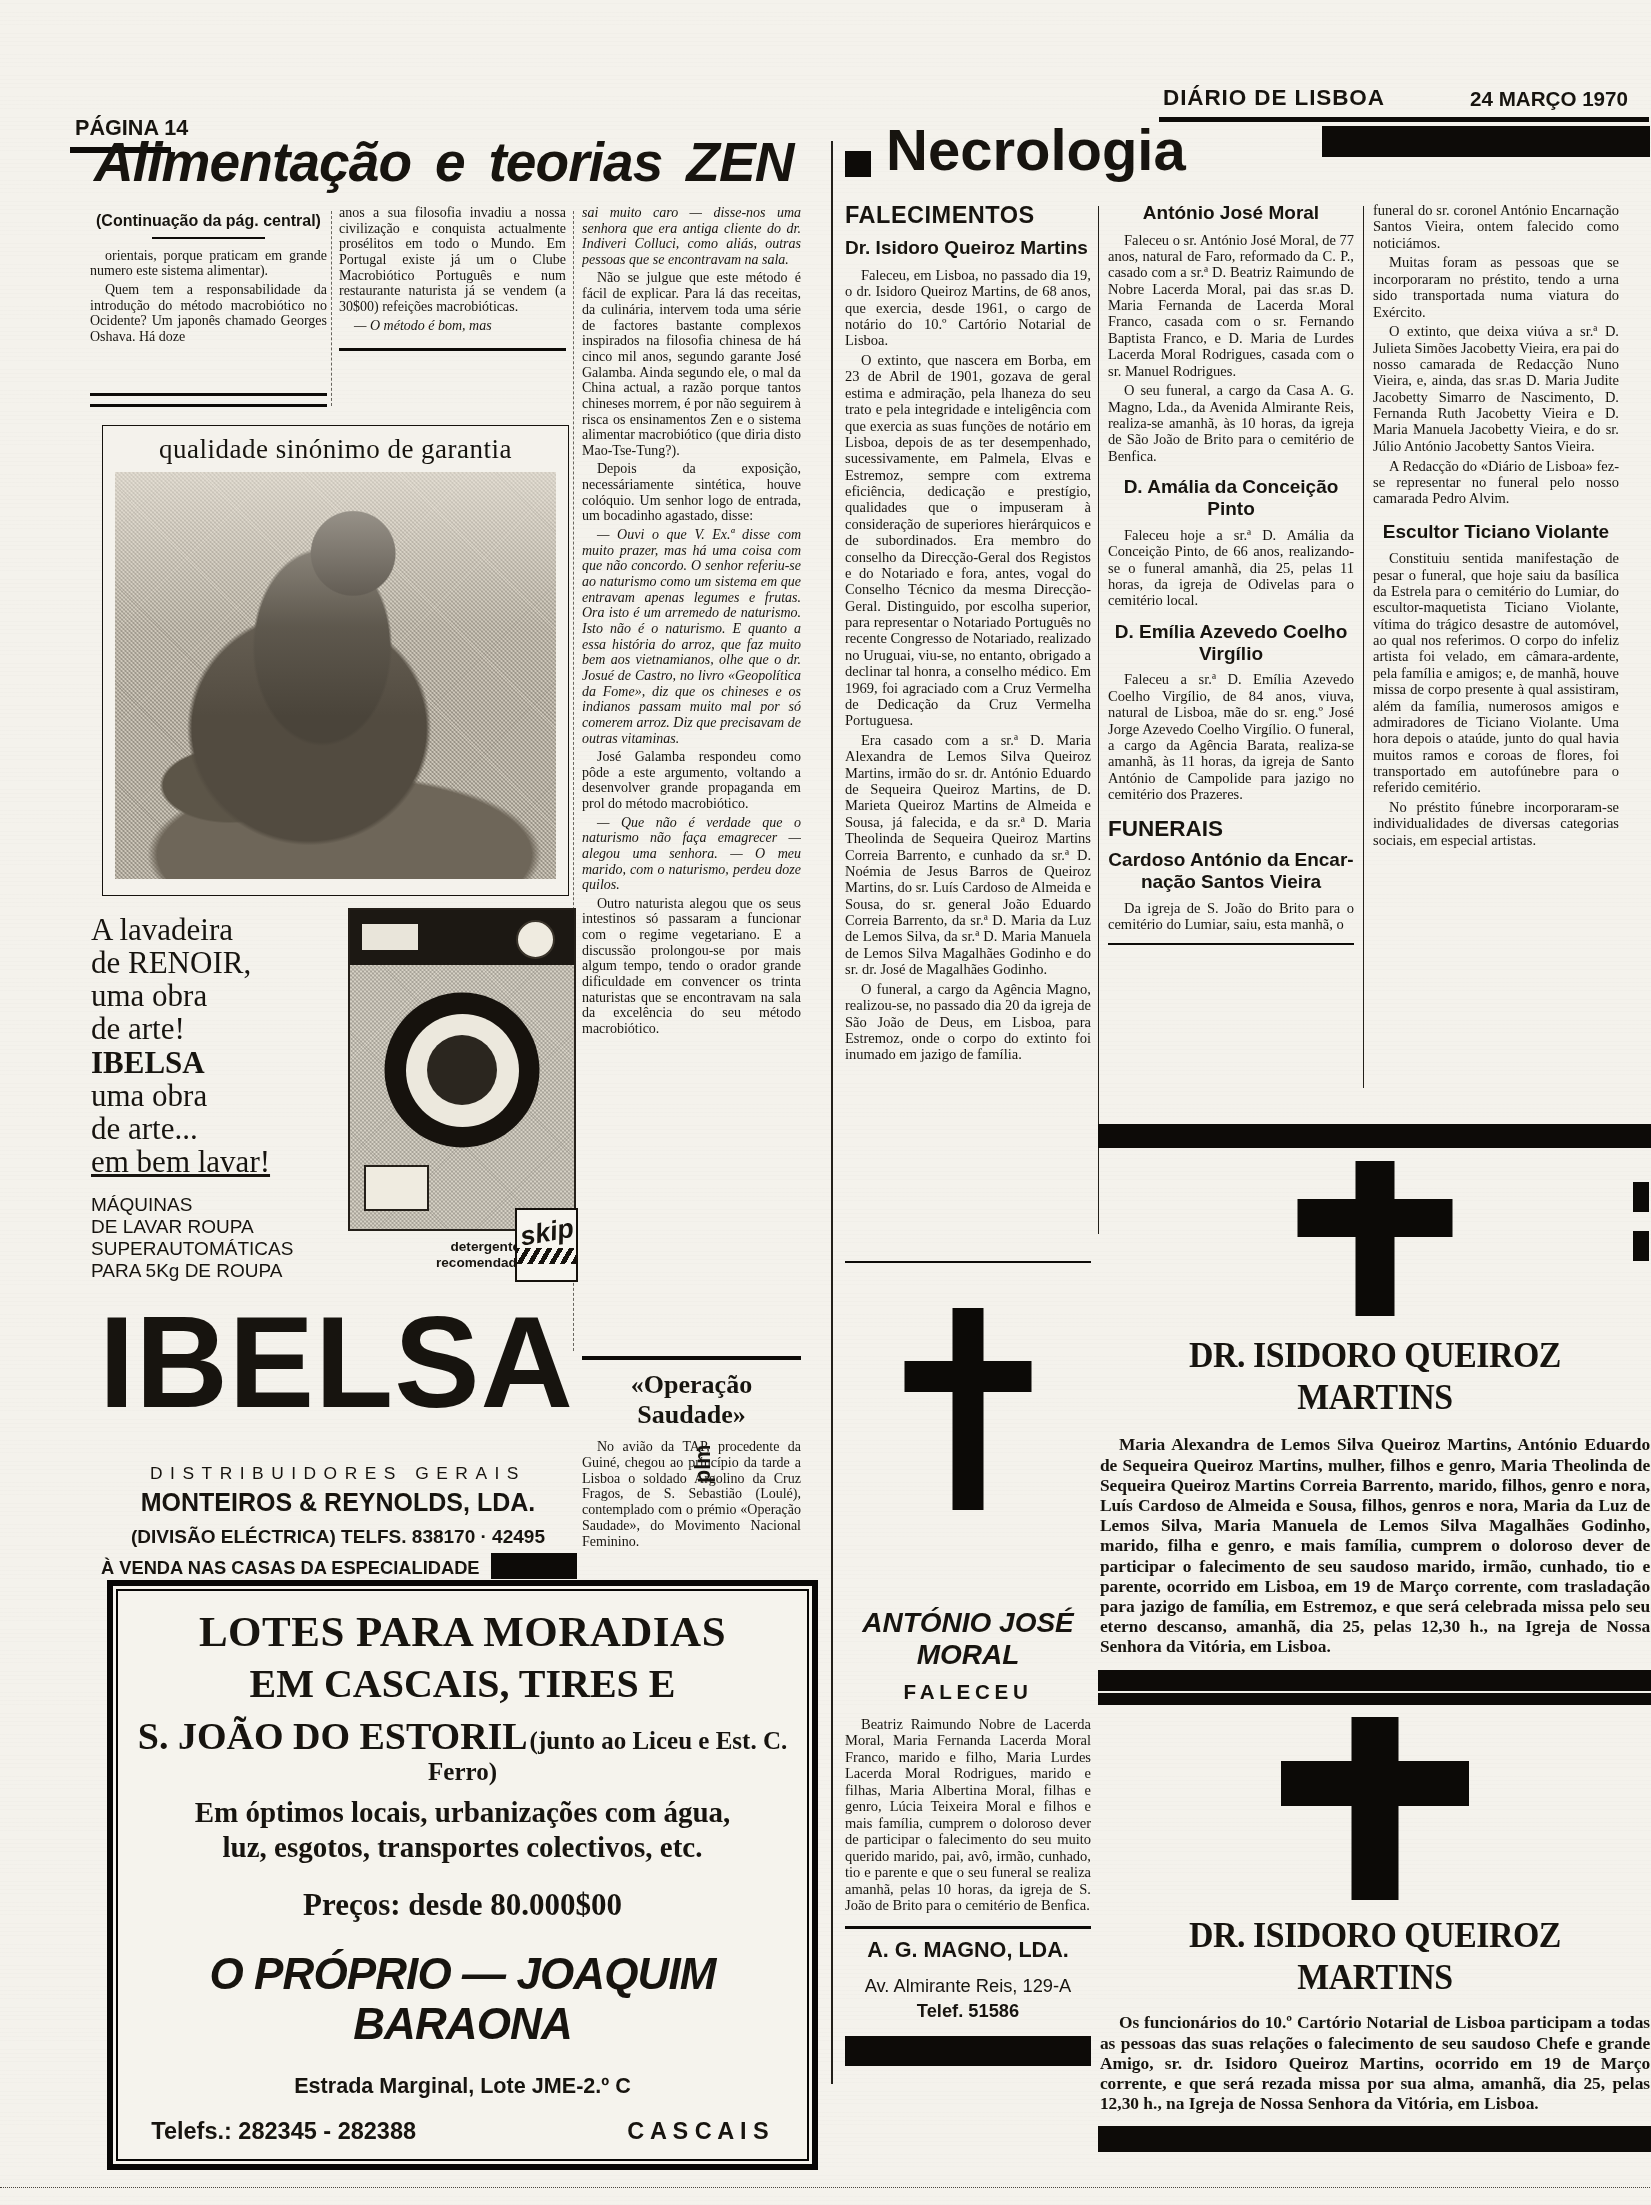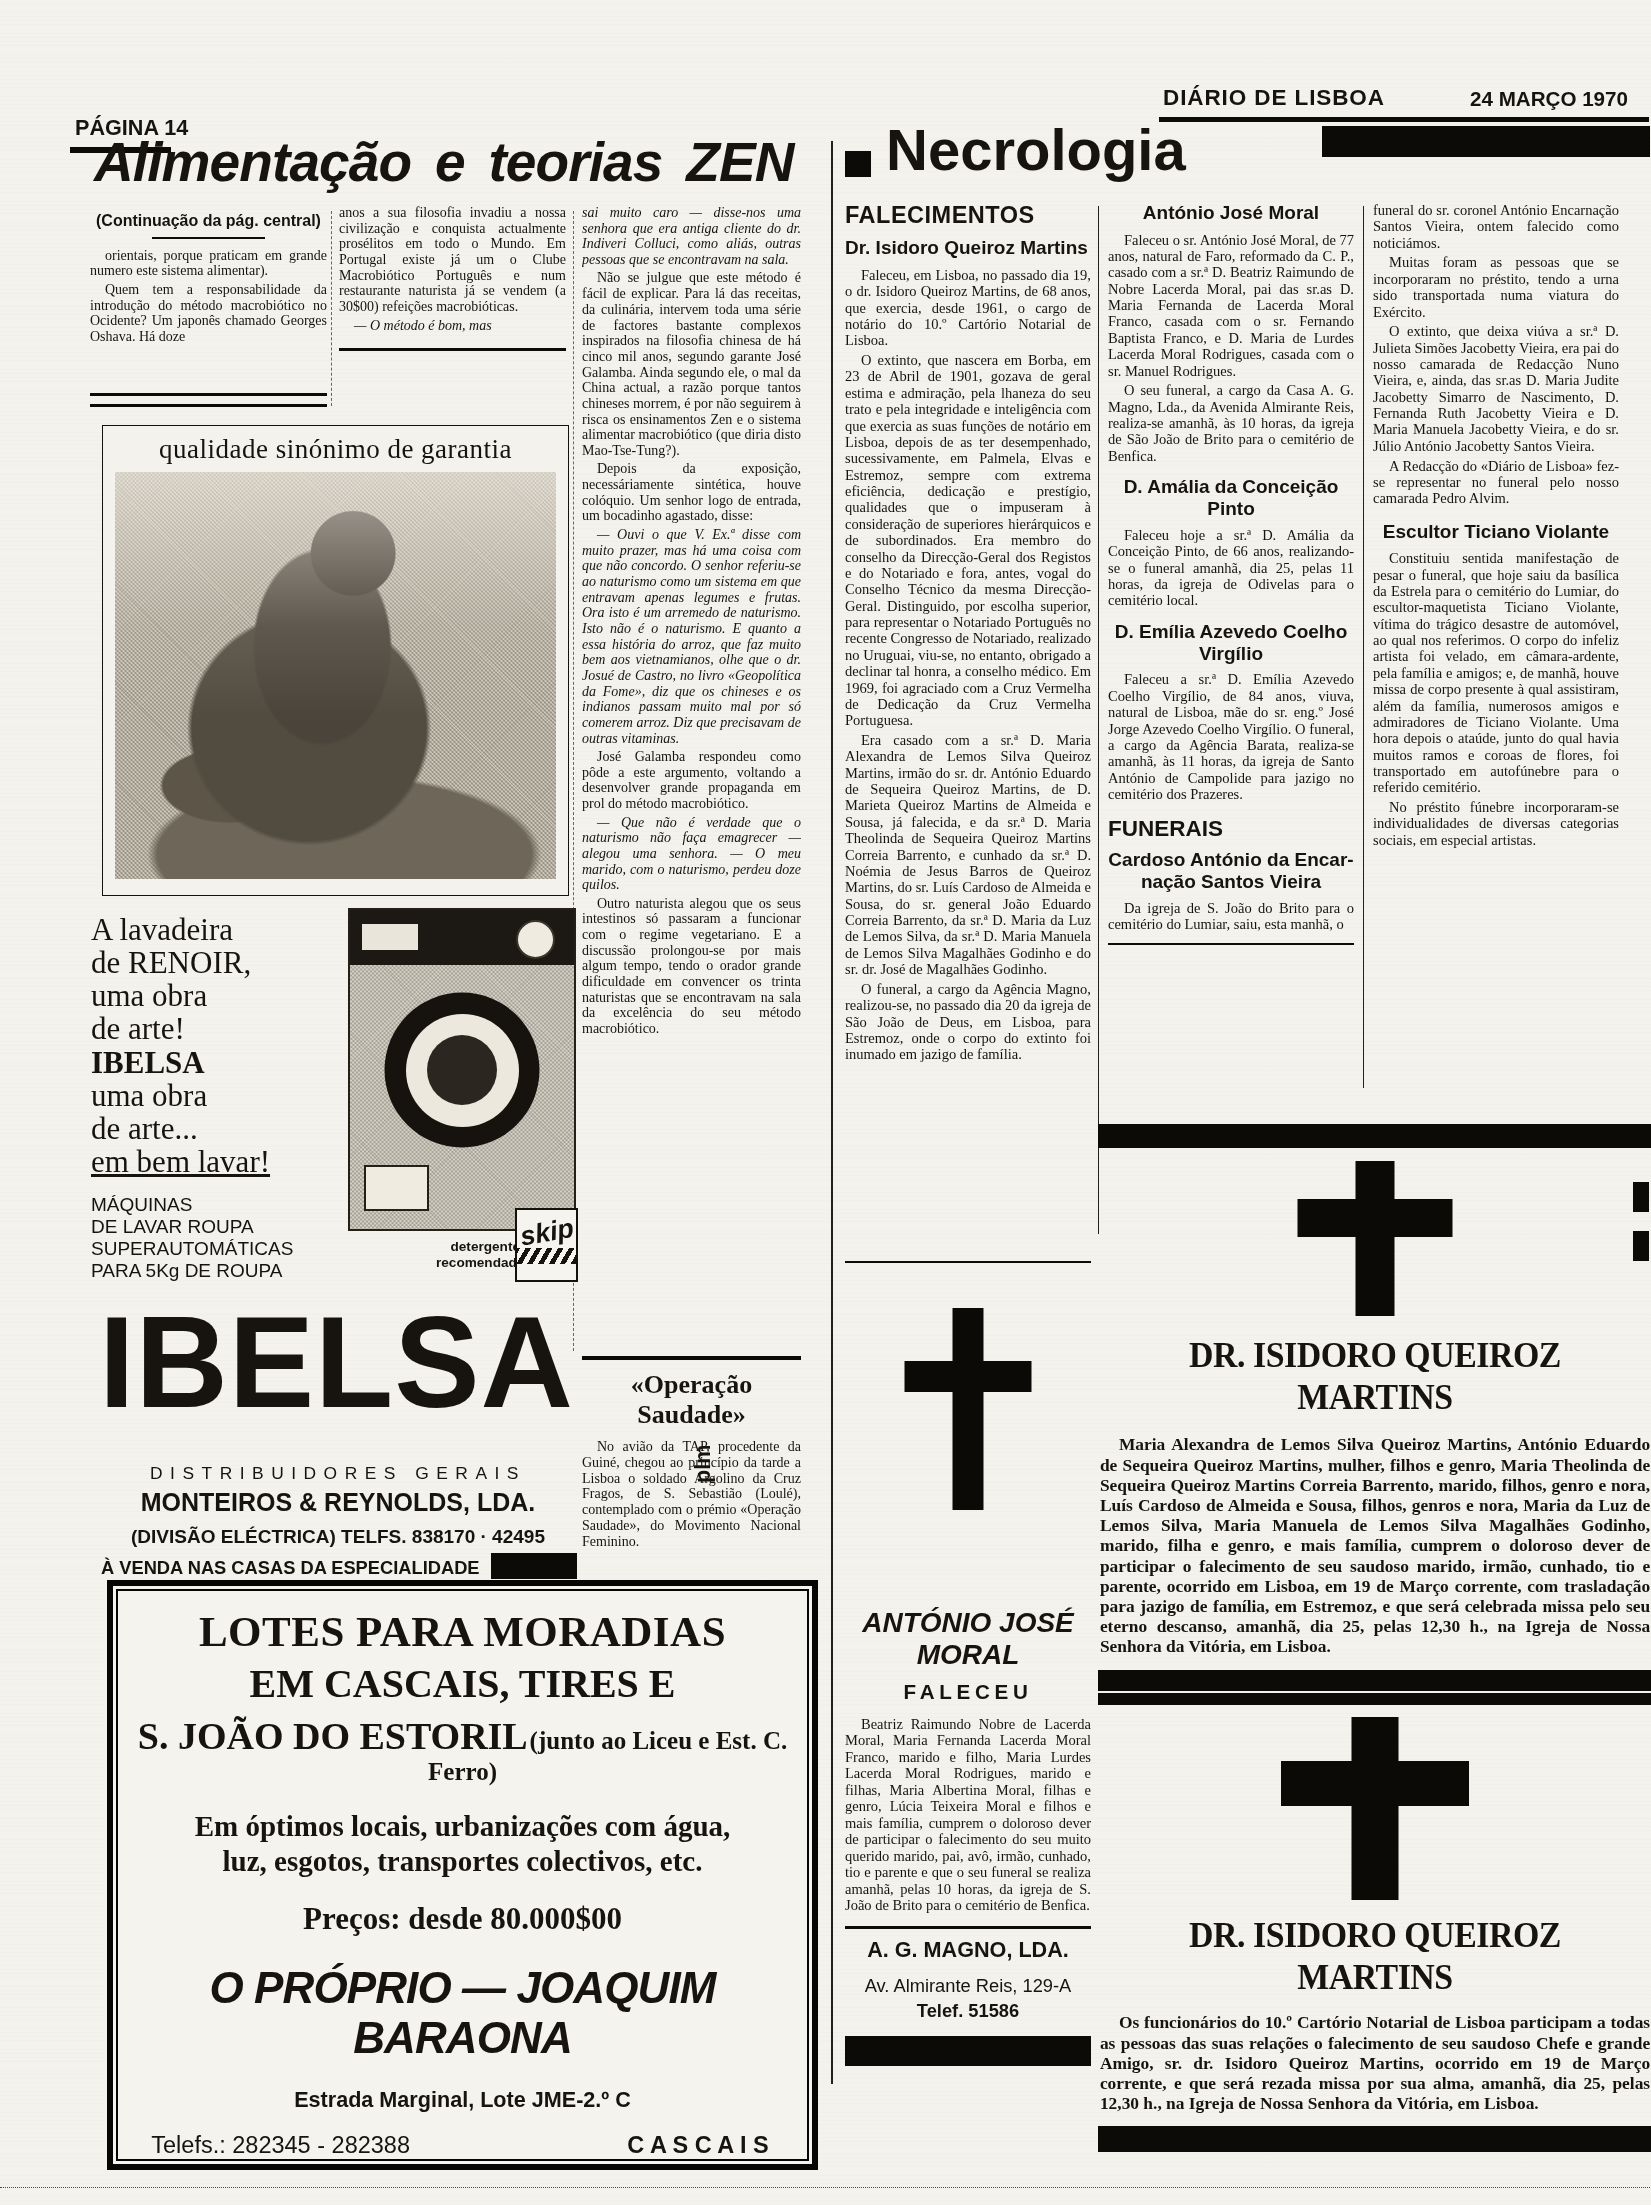--- a/index.html
+++ b/index.html
@@ -139,27 +139,27 @@
   <div class="abs sans" style="left:690px;top:1483px;font-size:21.6px;font-weight:900;transform:rotate(-90deg);transform-origin:left top;">plm</div>
 
   <div class="abs" style="left:107px;top:1580px;width:711px;height:590px;border:6.1px solid #070605;background:#f5f3ed;padding:3.3px;box-sizing:border-box;">
     <div style="width:100%;height:100%;border:2.3px solid #070605;box-sizing:border-box;text-align:center;">
       <div class="serif" style="font-size:43px;font-weight:bold;margin-top:16px;letter-spacing:0.5px;">LOTES PARA MORADIAS</div>
       <div class="serif" style="font-size:40px;font-weight:bold;margin-top:3.8px;">EM CASCAIS, TIRES E</div>
       <div style="margin-top:6.6px;">
         <span class="serif" style="font-size:38px;font-weight:bold;">S. JOÃO DO ESTORIL</span>
         <span class="serif" style="font-size:25px;font-weight:bold;">(junto ao Liceu e Est. C. Ferro)</span>
       </div>
-      <div class="serif" style="font-size:29px;font-weight:600;margin-top:24px;">Em óptimos locais, urbanizações com água,</div>
+      <div class="serif" style="font-size:29px;font-weight:600;margin-top:10px;">Em óptimos locais, urbanizações com água,</div>
       <div class="serif" style="font-size:29px;font-weight:600;margin-top:2.8px;">luz, esgotos, transportes colectivos, etc.</div>
       <div class="serif" style="font-size:31px;font-weight:bold;margin-top:22.5px;">Preços:  desde  80.000$00</div>
       <div class="sans" style="font-size:44px;font-weight:900;font-style:italic;margin-top:26px;letter-spacing:-0.9px;">O PRÓPRIO — JOAQUIM BARAONA</div>
       <div class="sans" style="font-size:21.6px;font-weight:bold;margin-top:24.4px;">Estrada Marginal, Lote JME-2.º C</div>
       <div style="position:relative;margin-top:19px;height:33px;">
-        <span class="sans" style="position:absolute;left:33px;font-size:23.5px;font-weight:normal;text-align:right;">Telefs.: 282345 - 282388</span>
+        <span class="sans" style="position:absolute;left:33px;font-size:23.5px;font-weight:bold;text-align:right;">Telefs.: 282345 - 282388</span>
         <span class="sans" style="position:absolute;right:38px;font-size:23.5px;font-weight:bold;">C A S C A I S</span>
       </div>
     </div>
   </div>
 
   <div class="abs bar" style="left:845px;top:151px;width:26px;height:26px;"></div>
   <div class="abs sans" style="left:886px;top:116px;font-size:58px;font-weight:900;letter-spacing:0px;">Necrologia</div>
   <div class="abs bar" style="left:1322px;top:126px;width:328px;height:31px;"></div>
 
   <div class="vsolid" style="left:1098px;top:206px;height:1028px;width:1.4px;"></div>

